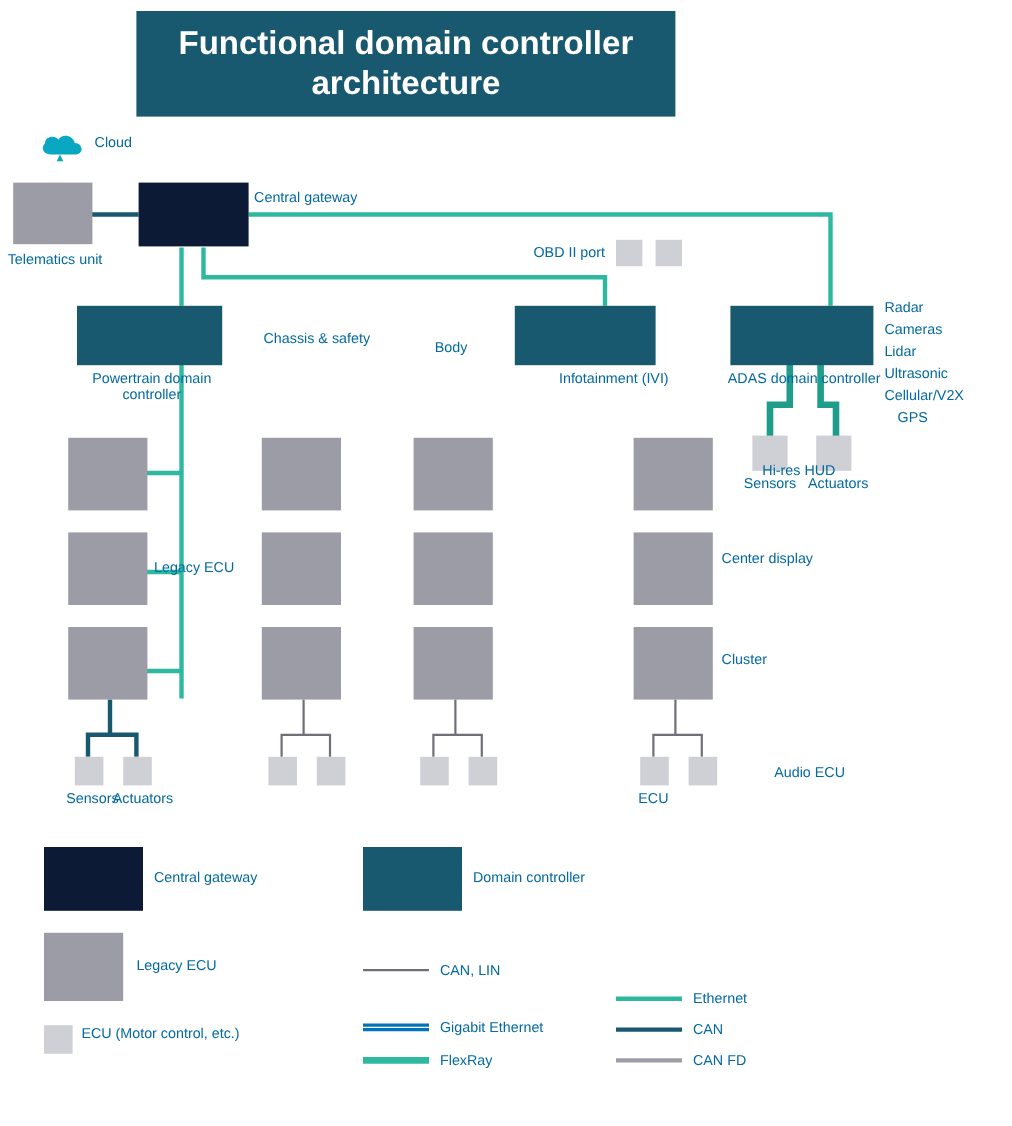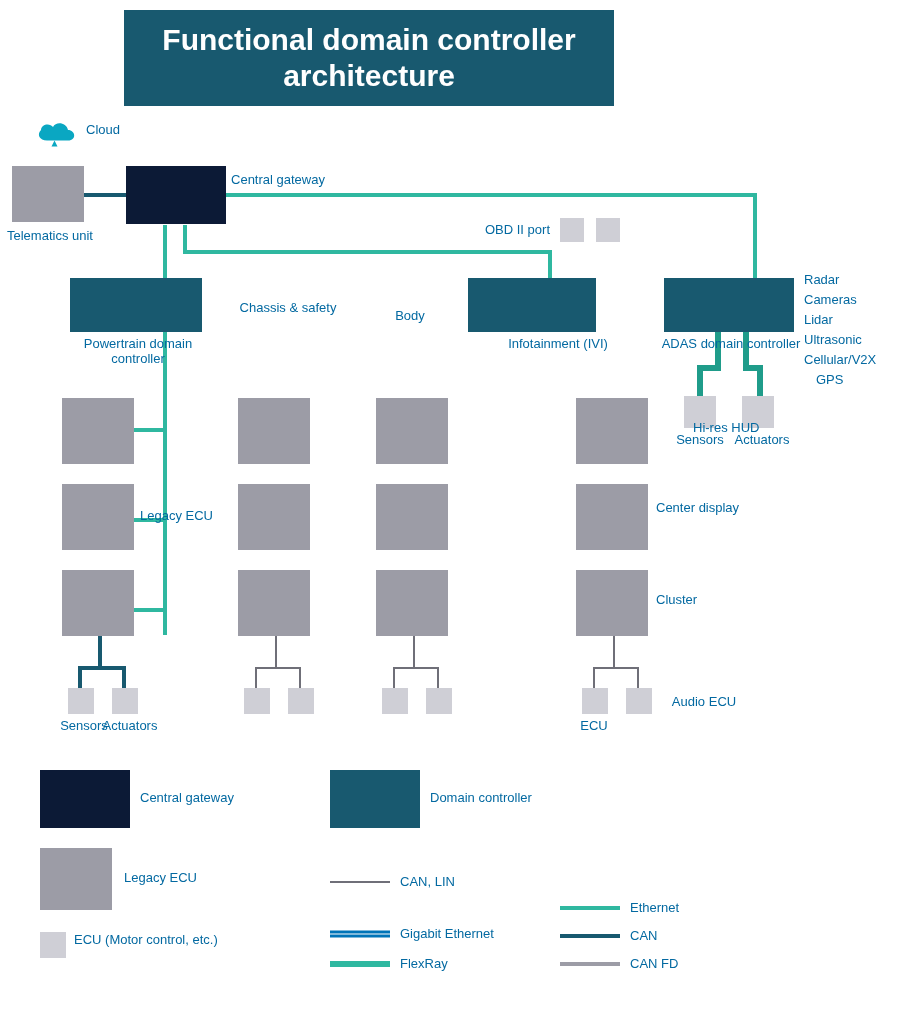--- a/index.html
+++ b/index.html
@@ -158,21 +158,21 @@
 <div class="ecu-tiny" style="left:112px; top:688px;"></div>
 <div class="ecu-tiny" style="left:244px; top:688px;"></div>
 <div class="ecu-tiny" style="left:288px; top:688px;"></div>
 <div class="ecu-tiny" style="left:382px; top:688px;"></div>
 <div class="ecu-tiny" style="left:426px; top:688px;"></div>
 <div class="ecu-tiny" style="left:582px; top:688px;"></div>
 <div class="ecu-tiny" style="left:626px; top:688px;"></div>
 <div class="label center" style="left:56px; top:718px; width:56px;">Sensors</div>
 <div class="label center" style="left:100px; top:718px; width:60px;">Actuators</div>
 <div class="label center" style="left:562px; top:718px; width:64px;">ECU</div>
-<div class="label center" style="left:664px; top:694px; width:80px;">Audio ECU</div>
+<div class="label center" style="left:696px; top:694px; width:80px;">Audio ECU</div>
 
 <div class="box navy" style="left:40px; top:770px; width:90px; height:58px;"></div>
 <div class="label" style="left:140px; top:790px;">Central gateway</div>
 
 <div class="box teal" style="left:330px; top:770px; width:90px; height:58px;"></div>
 <div class="label" style="left:430px; top:790px;">Domain controller</div>
 
 <div class="box gray" style="left:40px; top:848px; width:72px; height:62px;"></div>
 <div class="label" style="left:124px; top:870px;">Legacy ECU</div>
 

